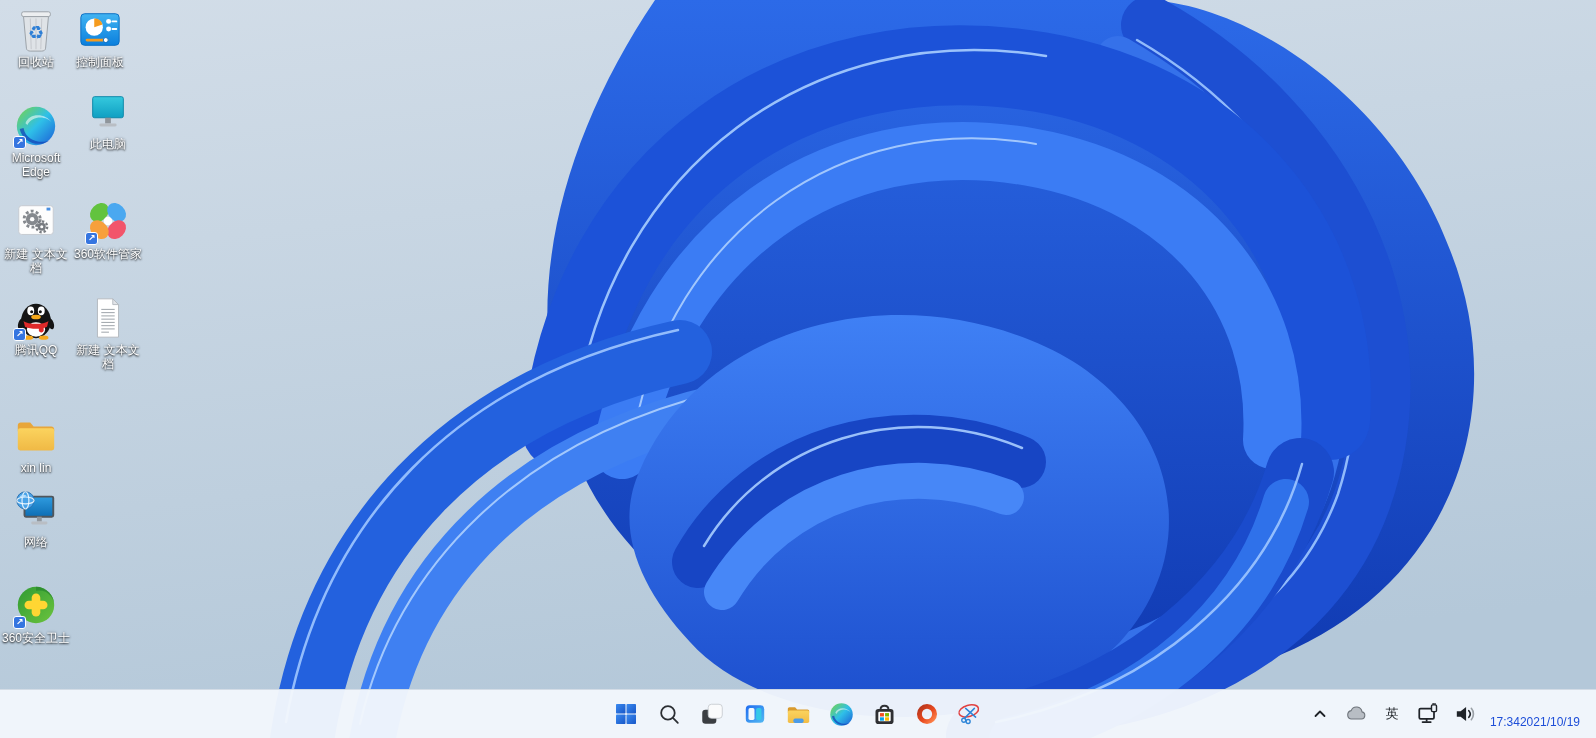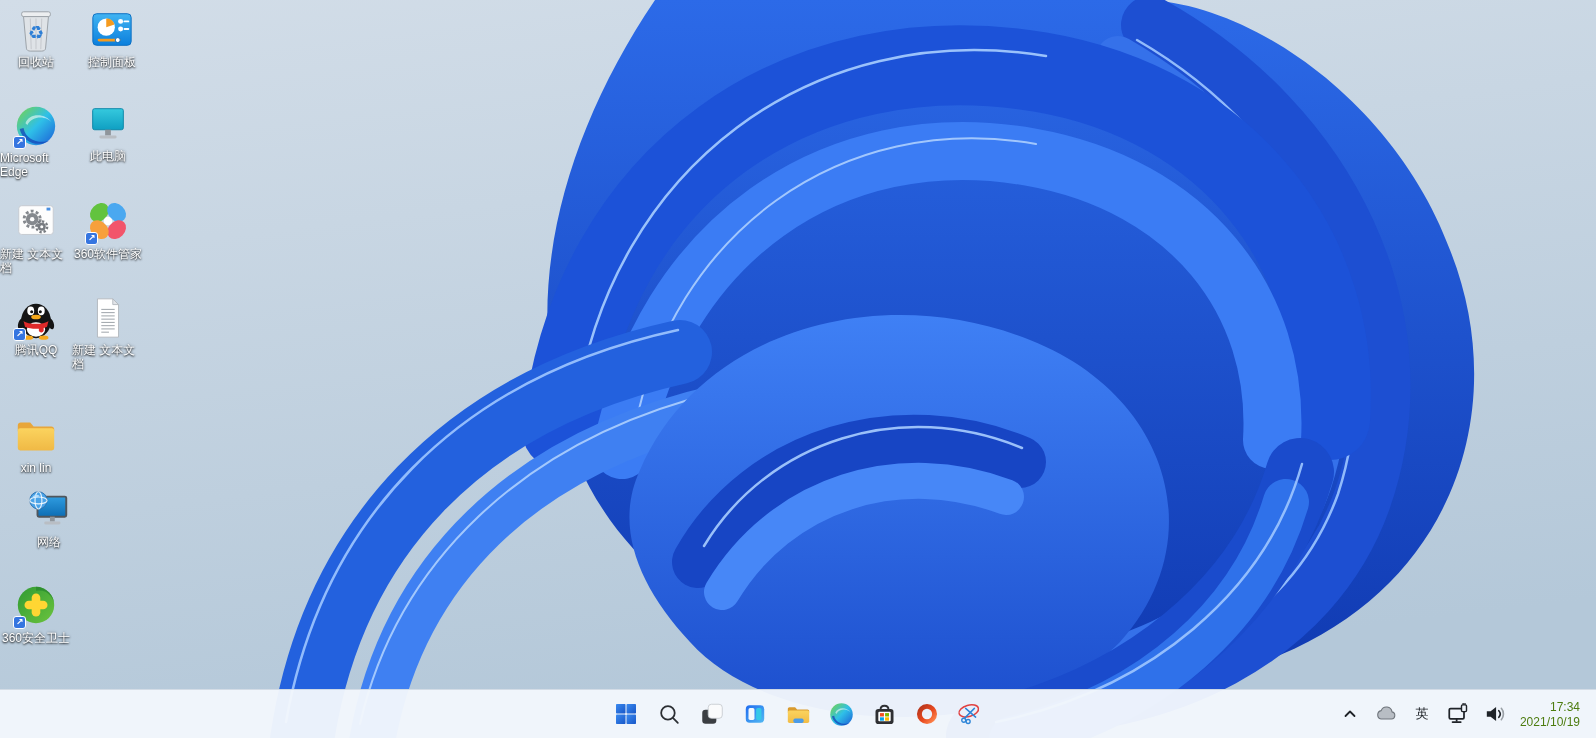--- a/index.html
+++ b/index.html
@@ -3,35 +3,35 @@
 <meta charset="utf-8">
 <title>Windows 11 Desktop</title>
 <style>
   html,body{margin:0;padding:0;width:1596px;height:738px;overflow:hidden;
     font-family:"Liberation Sans","DejaVu Sans",sans-serif;background:#c4d2e0;}
   .stage{position:relative;width:1596px;height:738px;overflow:hidden;}
   .wall{position:absolute;inset:0;}
   
   .dicon{position:absolute;width:72px;display:flex;flex-direction:column;align-items:center;cursor:default;}
   .dicon .ig{position:relative;width:48px;height:48px;display:flex;align-items:center;justify-content:center;}
-  .dicon .lbl{margin-top:1px;font-size:12px;line-height:1.18;color:#fff;
+  .dicon .lbl{margin-top:1px;font-size:12px;line-height:1.18;color:#fff;text-align:center;
     text-shadow:0 1px 2px rgba(0,0,0,.9),0 0 3px rgba(0,0,0,.45);word-break:break-word;}
   .sc{position:absolute;left:1px;bottom:1px;width:13px;height:13px;border-radius:3px;background:#3575e0;
     border:1px solid #fff;box-sizing:border-box;display:flex;align-items:center;justify-content:center;
     color:#fff;font-size:9px;font-weight:bold;line-height:1;}
   
   .taskbar{position:absolute;left:0;right:0;bottom:0;height:48px;background:rgba(242,247,252,.96);
     border-top:1px solid rgba(110,130,155,.22);}
   .tb-center{position:absolute;left:50%;top:0;transform:translateX(-50%);height:48px;
     display:flex;align-items:center;gap:3px;}
   .tbtn{width:40px;height:40px;border-radius:5px;display:flex;align-items:center;justify-content:center;}
   .tray{position:absolute;right:0;top:0;height:48px;display:flex;align-items:center;gap:9px;padding-right:14px;}
   .titem{height:34px;min-width:22px;display:flex;align-items:center;justify-content:center;border-radius:4px;padding:0 2px;}
   .ime{font-size:13px;color:#1b1f24;}
-  .clock{display:flex;flex-direction:column;align-items:flex-end;font-size:12px;color:#4d7c0f;line-height:1.3;justify-content:flex-end;}
+  .clock{display:flex;flex-direction:row;align-items:flex-end;font-size:12px;color:#1d4ed8;line-height:1.3;}
 </style>
 </head>
 <body>
 
 <div class="stage">
 
   <svg class="wall" viewBox="0 0 1596 738" preserveAspectRatio="none">
     <defs>
       <linearGradient id="bg" x1="0" y1="0" x2="0.25" y2="1">
         <stop offset="0" stop-color="#d2dde8"></stop>
@@ -77,21 +77,21 @@
         <svg width="46" height="46" viewBox="0 0 48 48">
       <rect x="9" y="5" width="30" height="5" rx="2" fill="#eceef0" stroke="#9aa0a6"></rect>
       <path d="M11,10 L37,10 L34,43 C34,45 32,46 30,46 L18,46 C16,46 14,45 14,43 Z" fill="#dfe3e7" stroke="#9aa0a6"></path>
       <path d="M18,12 L19,44 M24,12 L24,44 M30,12 L29,44" stroke="#c3c7cc" fill="none"></path>
       <text x="24" y="33" font-size="19" text-anchor="middle" fill="#2e7fd6">♻</text>
     </svg>
       </div>
     <div class="lbl">回收站</div>
   </div>
 
-  <div class="dicon" style="left:76px;top:6px">
+  <div class="dicon" style="left:64px;top:6px">
     <div class="ig">
         <svg width="46" height="46" viewBox="0 0 48 48">
       <defs>
             <linearGradient id="cpg" x1="0" y1="0" x2="0" y2="1">
         <stop offset="0" stop-color="#41b4f2"></stop>
               <stop offset="1" stop-color="#0b7fdd"></stop>
             </linearGradient>
           </defs>
       <rect x="4" y="7" width="40" height="33" rx="4" fill="url(#cpg)" stroke="#0a6ec2"></rect>
       <circle cx="18" cy="21" r="9" fill="#fff"></circle>
@@ -121,21 +121,21 @@
         <path d="M7,27 C10,41 27,47 38,39 C29,43 13,39 11,26 Z" fill="#1446b8" opacity=".75"></path>
         <path d="M13,21 C17,10 34,10 41,21 C36,14 21,12 15,23 Z" fill="#ffffff" opacity=".55"></path>
       </svg>
       <span class="sc">
           <span>↗</span>
         </span>
     </div>
     <div class="lbl">Microsoft Edge</div>
   </div>
 
-  <div class="dicon" style="left:72px;top:100px">
+  <div class="dicon" style="left:72px;top:88px">
     <div class="ig">
         <svg width="46" height="46" viewBox="0 0 48 48">
       <defs>
             <linearGradient id="pcg" x1="0" y1="0" x2="0" y2="1">
         <stop offset="0" stop-color="#35c9de"></stop>
               <stop offset="1" stop-color="#0f9fc2"></stop>
             </linearGradient>
           </defs>
       <rect x="8" y="8" width="32" height="22" rx="2" fill="url(#pcg)" stroke="#0c87a8"></rect>
       <rect x="21" y="30" width="6" height="6" fill="#8f959b"></rect>
@@ -230,21 +230,21 @@
         <stop offset="0" stop-color="#fbd35e"></stop>
               <stop offset="1" stop-color="#f0b945"></stop>
             </linearGradient>
           </defs>
       <rect x="5" y="16" width="38" height="23" rx="2.5" fill="url(#fldg)"></rect>
     </svg>
       </div>
     <div class="lbl">xin lin</div>
   </div>
 
-  <div class="dicon" style="left:13px;top:486px">
+  <div class="dicon" style="left:0;top:486px">
     <div class="ig">
         <svg width="46" height="46" viewBox="0 0 48 48">
       <defs>
             <linearGradient id="ntg" x1="0" y1="0" x2="0" y2="1">
         <stop offset="0" stop-color="#2f9ce0"></stop>
               <stop offset="1" stop-color="#0d6db4"></stop>
             </linearGradient>
           </defs>
       <rect x="12" y="10" width="30" height="21" rx="1.5" fill="url(#ntg)" stroke="#50565c" stroke-width="2"></rect>
       <rect x="25" y="31" width="5" height="5" fill="#8f959b"></rect>

